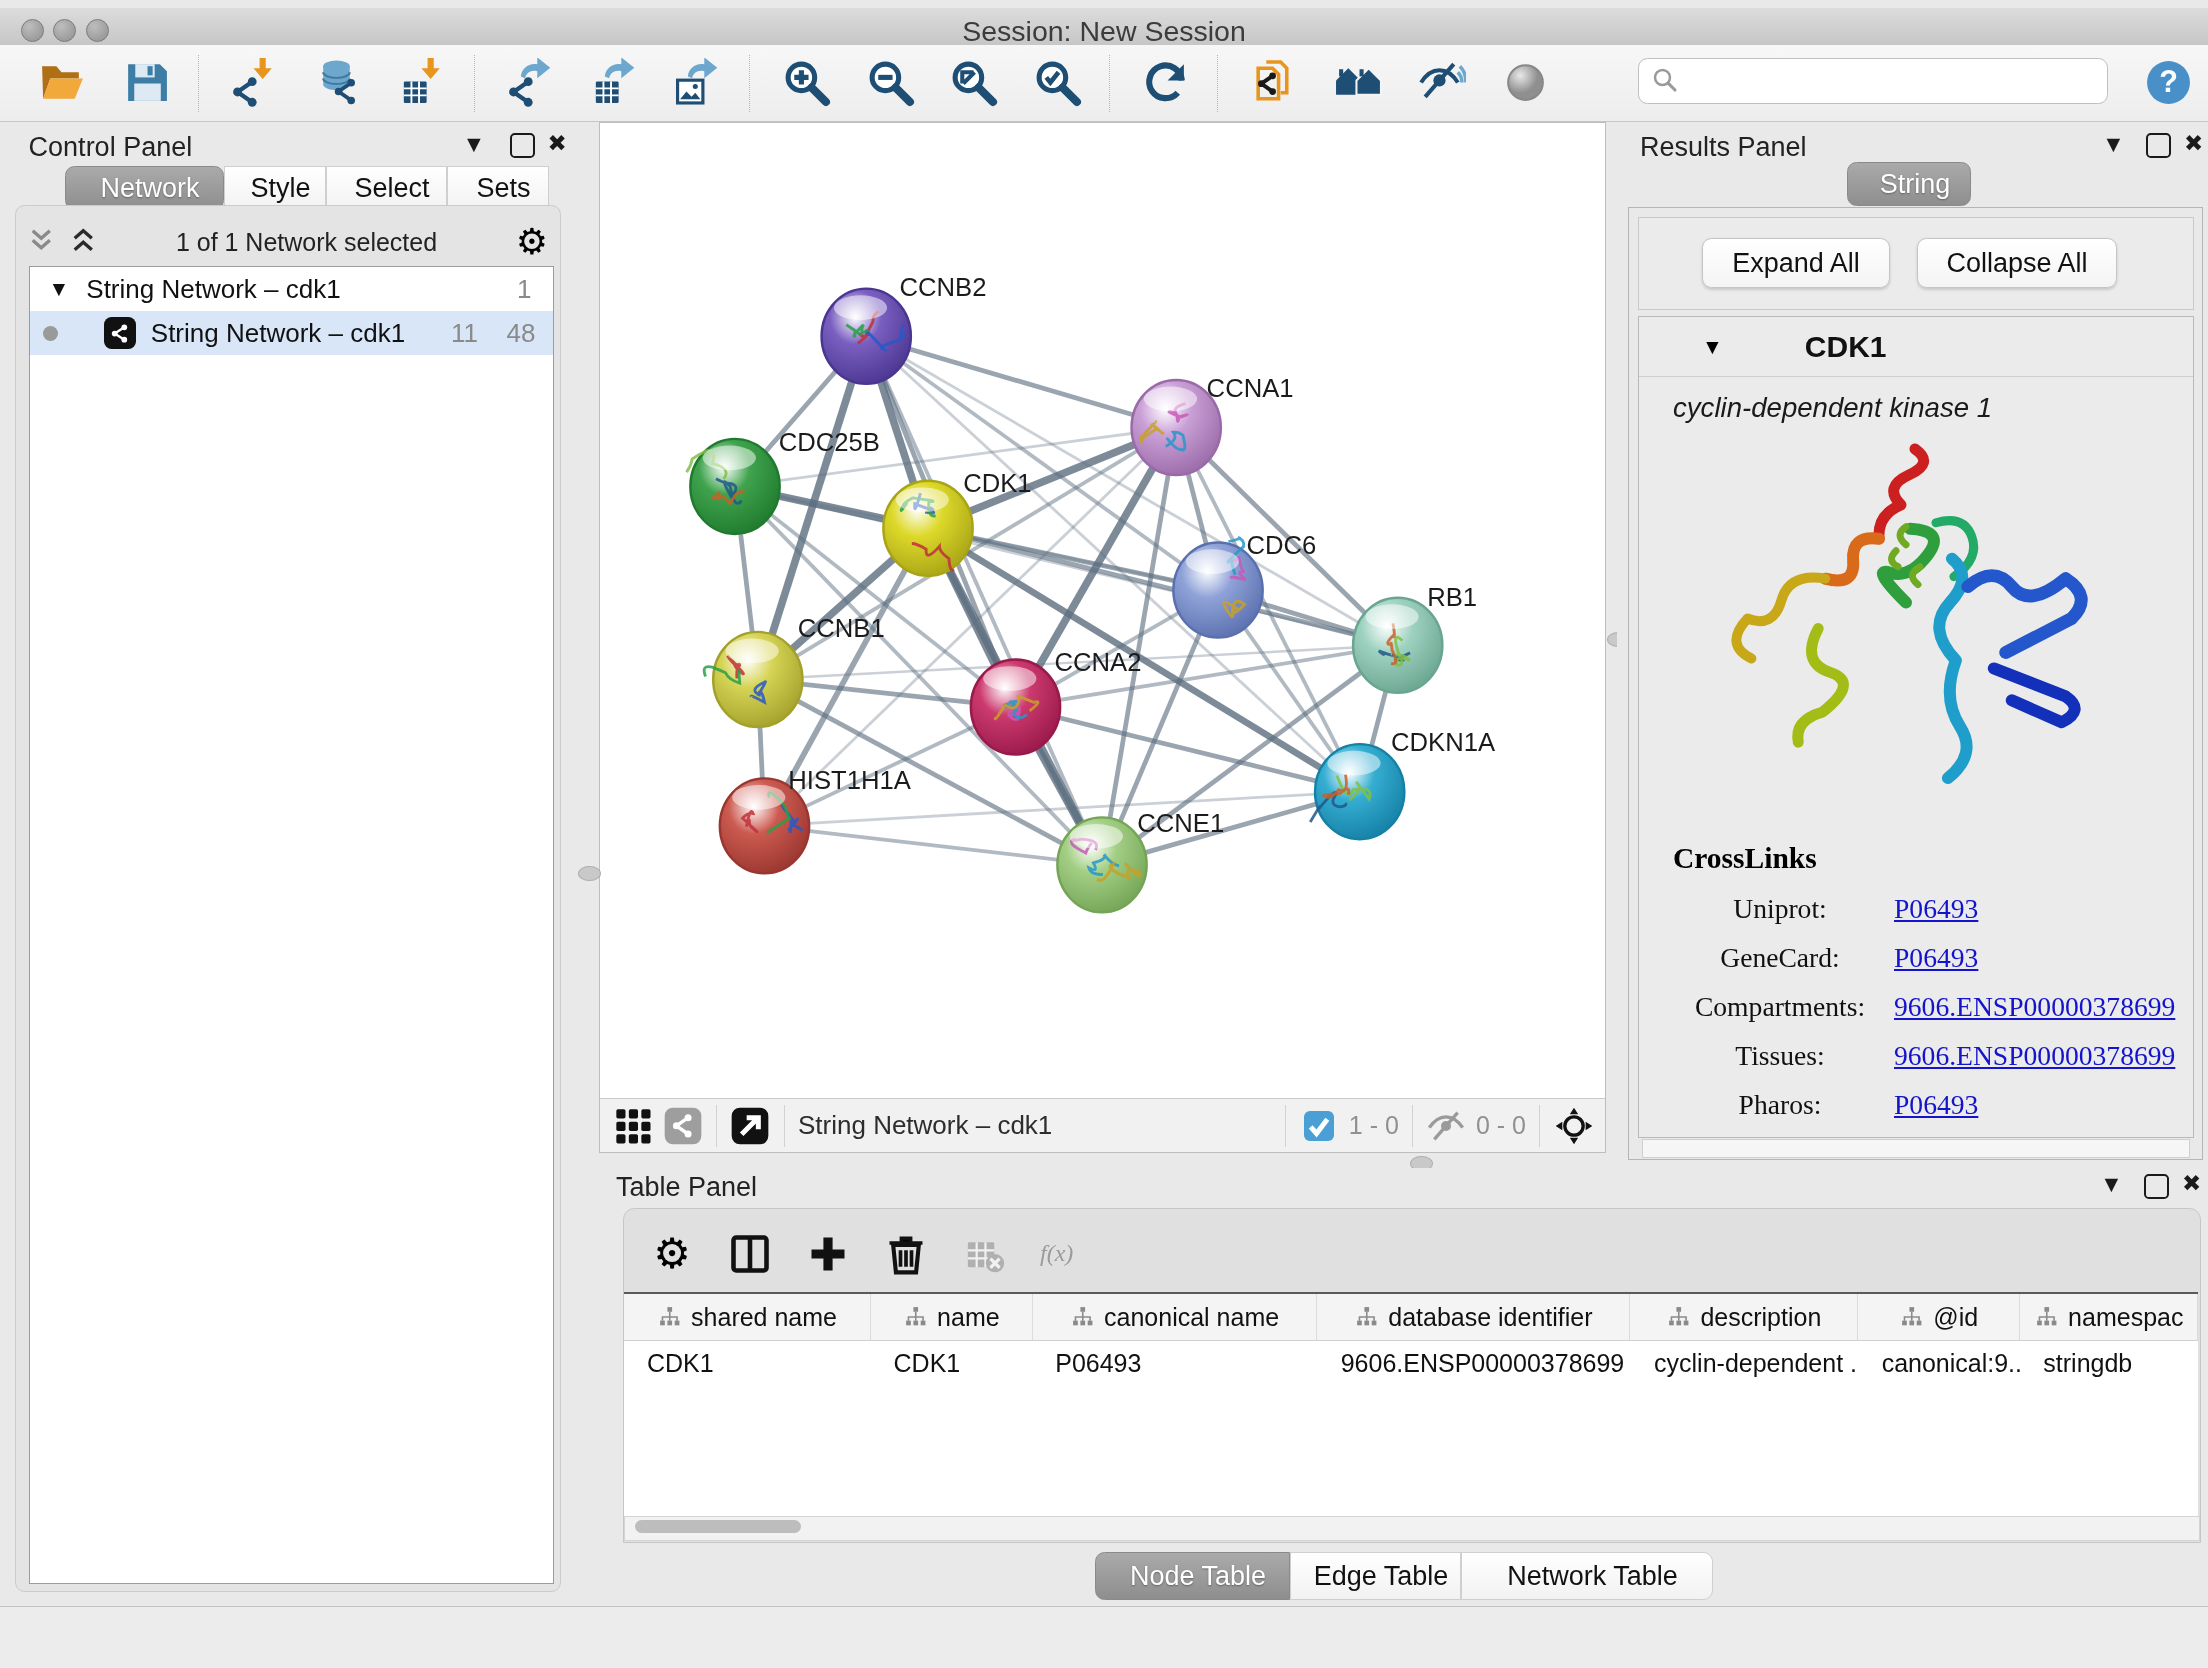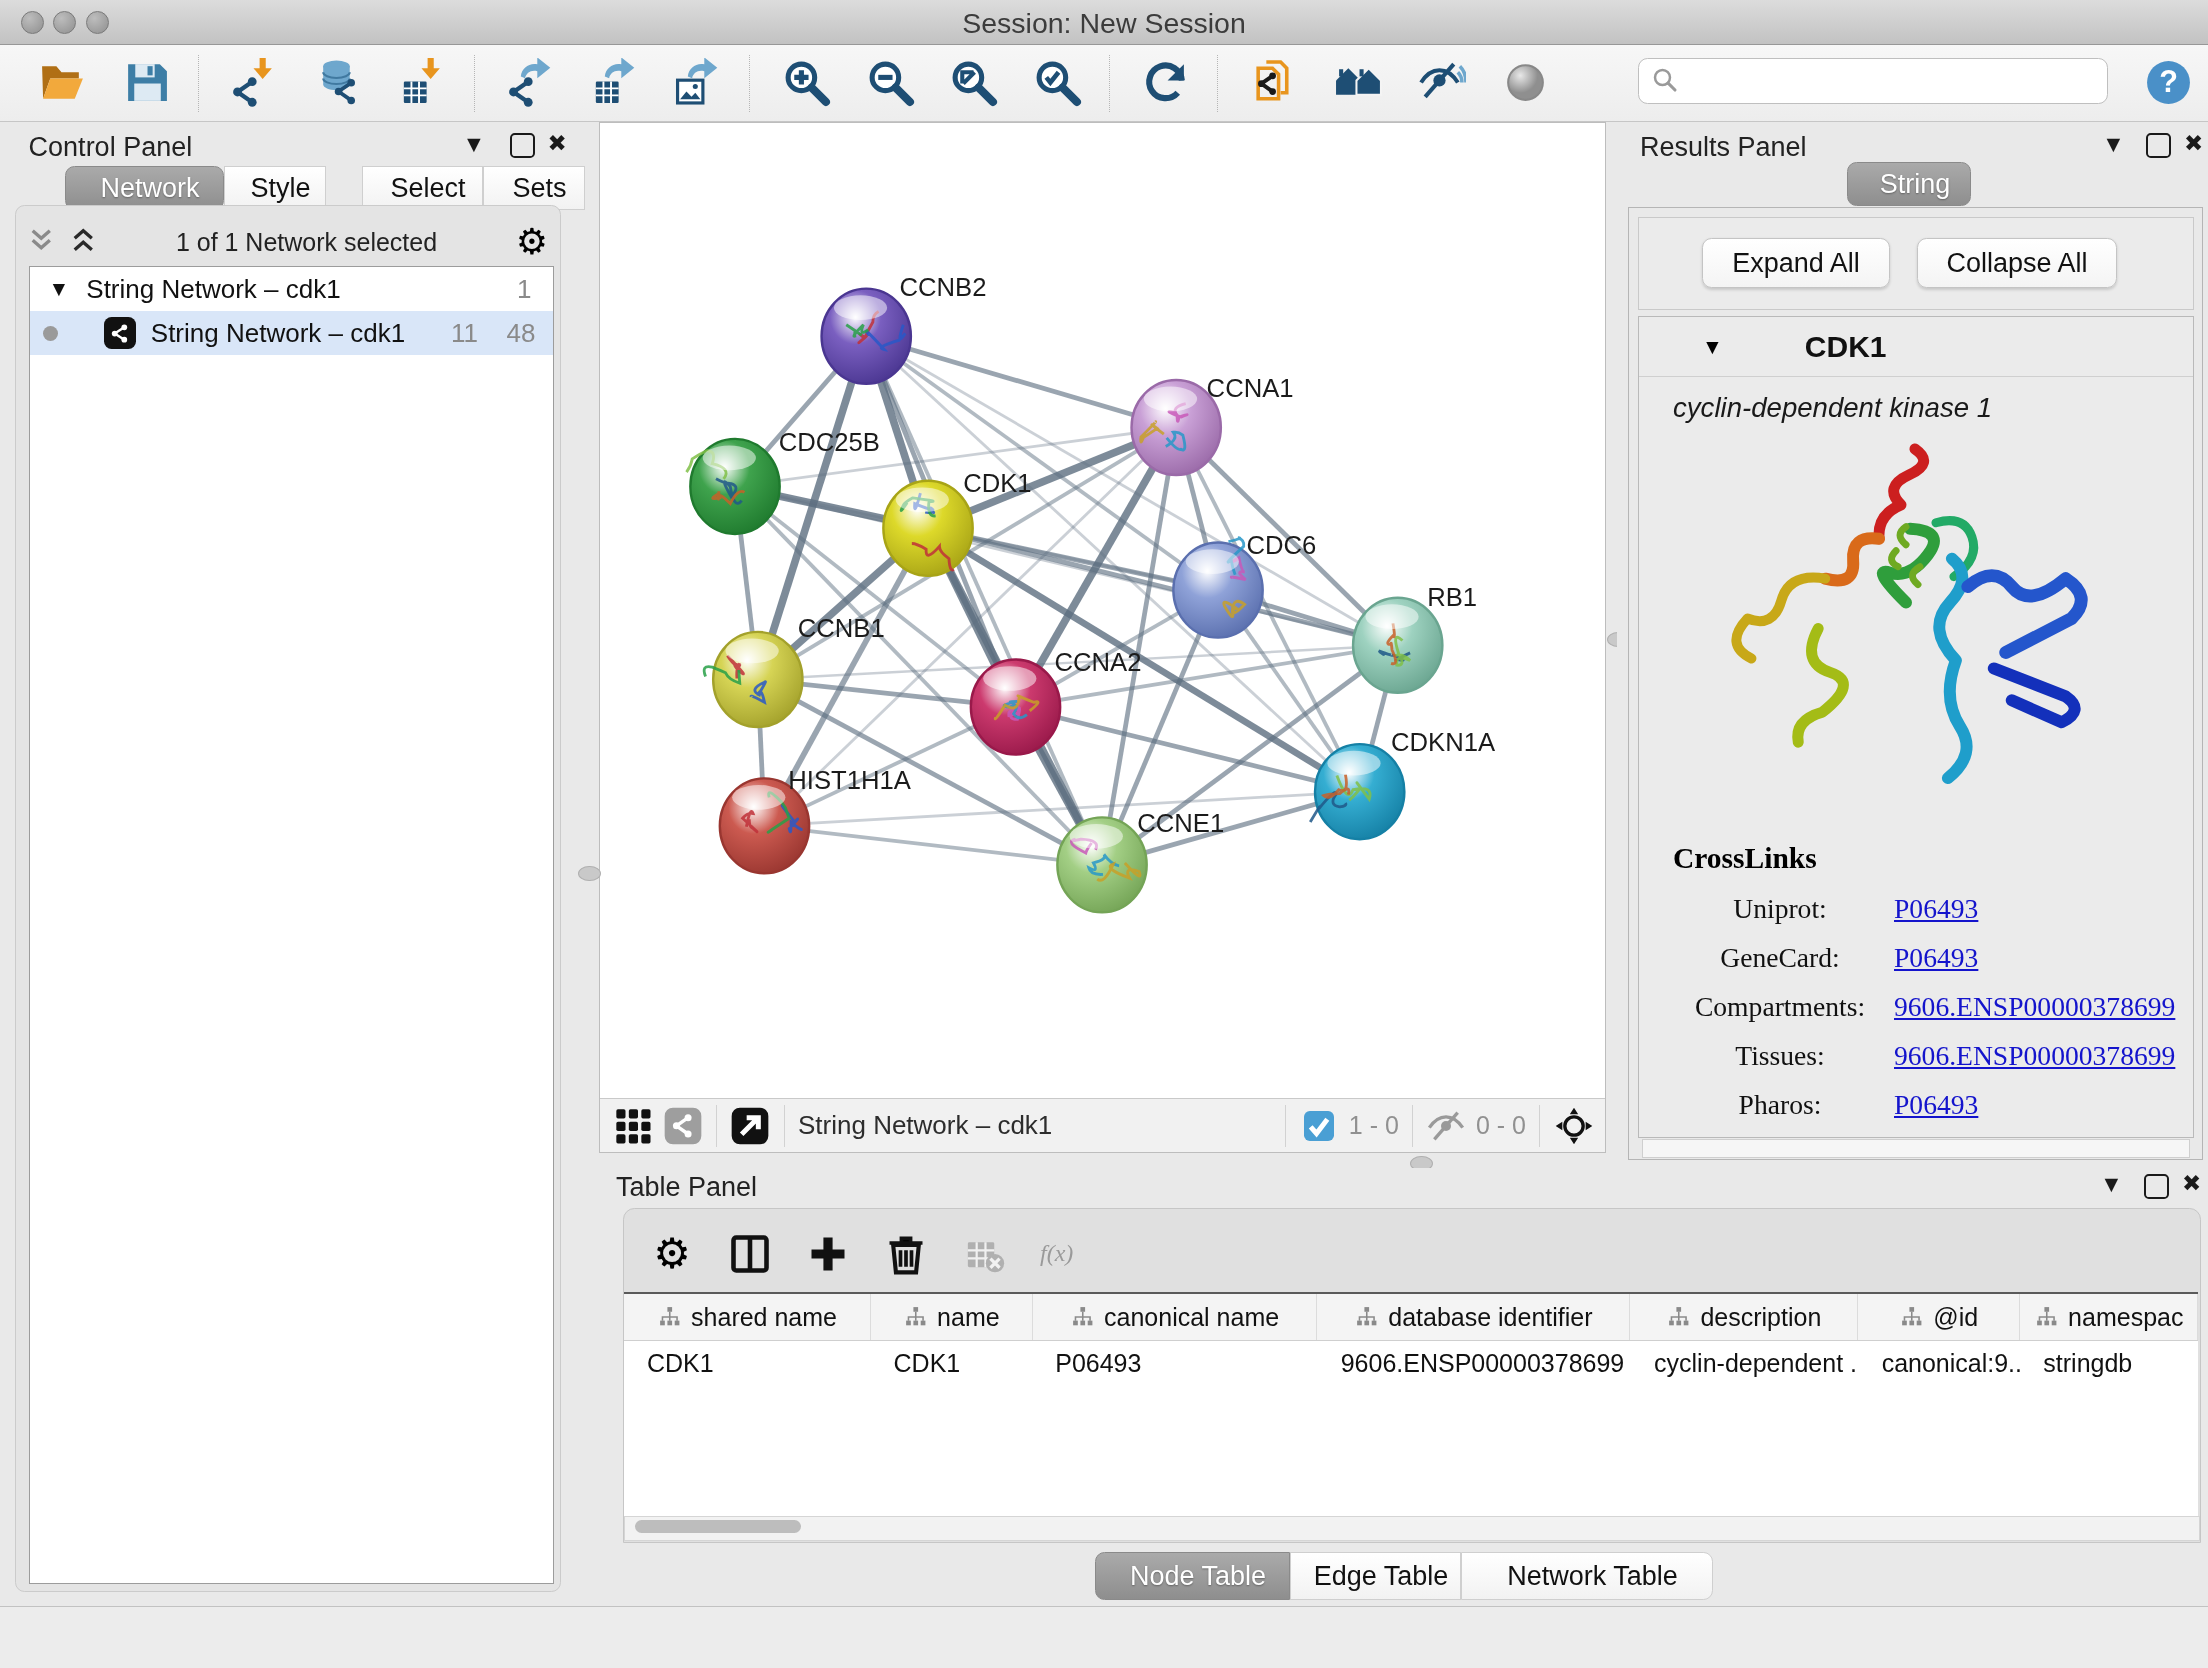--- a/index.html
+++ b/index.html
@@ -1,20 +1,20 @@
 <!DOCTYPE html>
 <html style="font-size:15px"><head>
 <meta charset="utf-8">
 <style>
   html,body{margin:0;padding:0;width:2208px;height:1668px;overflow:hidden;
     font-family:"Liberation Sans","DejaVu Sans",sans-serif;background:#e9e9e9;
     -webkit-font-smoothing:antialiased;}
   .abs{position:absolute;}
   
-  .titlebar{left:0;top:0;width:2208px;height:44px;background:linear-gradient(#dcdcdc,#c2c2c2);
+  .titlebar{left:0;top:8px;width:2208px;height:44px;background:linear-gradient(#dcdcdc,#c2c2c2);
     border-bottom:1px solid #979797;}
   .tl{width:21px;height:21px;border-radius:50%;background:radial-gradient(circle at 35% 30%,#bdbdbd,#8f8f8f);
     border:1px solid #7a7a7a;top:10.5px;}
   .title-text{width:100%;top:6.7px;text-align:center;font-size:28.5px;color:#3c3c3c;}
   
   .toolbar{left:0;top:45px;width:2208px;height:76px;background:linear-gradient(#f7f7f7,#ededed);
     border-bottom:1px solid #c6c6c6;}
   .tbtn{top:11.4px;width:53px;height:53px;display:flex;align-items:center;justify-content:center;}
   .tbtn svg{width:49px;height:49px;}
   .tb-sep{top:9.5px;width:0;height:57px;border-left:1.9px dotted #b5b5b5;}
@@ -279,21 +279,21 @@
 </div>
 
 <div class="abs" style="left:7.6px;top:122px;width:571px;height:1484px;background:#e9e9e9;">
   <div class="abs panel-title" style="left:21px;top:9.5px">Control Panel</div>
   <div class="abs ph-ic" style="left:455px;top:7.6px">▼</div>
   <div class="abs float-sq" style="left:502px;top:11.4px"></div>
   <div class="abs ph-ic" style="left:540px;top:6.7px;font-weight:bold">✖</div>
   <div id="cp-tabs" class="abs" style="left:57px;top:44px;display:flex;">
       <div class="tabbtn sel" style="width: 145px; border-radius: 9.5px;">Network</div>
       <div class="tabbtn" style="width: 88px;">Style</div>
-      <div class="tabbtn" style="width: 107px; margin-left: 36px;">Select</div>
+      <div class="tabbtn" style="width: 107px;">Select</div>
       <div class="tabbtn" style="width: 88px;">Sets</div>
     </div>
 </div>
 <div class="abs cp-box"></div>
 <div class="abs cp-toolrow">
   <span id="chev-dd"><svg width="28.5" height="28.5" viewBox="0 0 30 30">
         <path d="M6 5l9 8 9-8M6 15l9 8 9-8" fill="none" stroke="#8a8a8a" stroke-width="3.5"></path>
       </svg></span>
   <span id="chev-du" style="margin-left:13.3px"><svg width="28.5" height="28.5" viewBox="0 0 30 30">
         <path d="M6 13l9-8 9 8M6 25l9-8 9 8" fill="none" stroke="#2a2a2a" stroke-width="3.5"></path>

